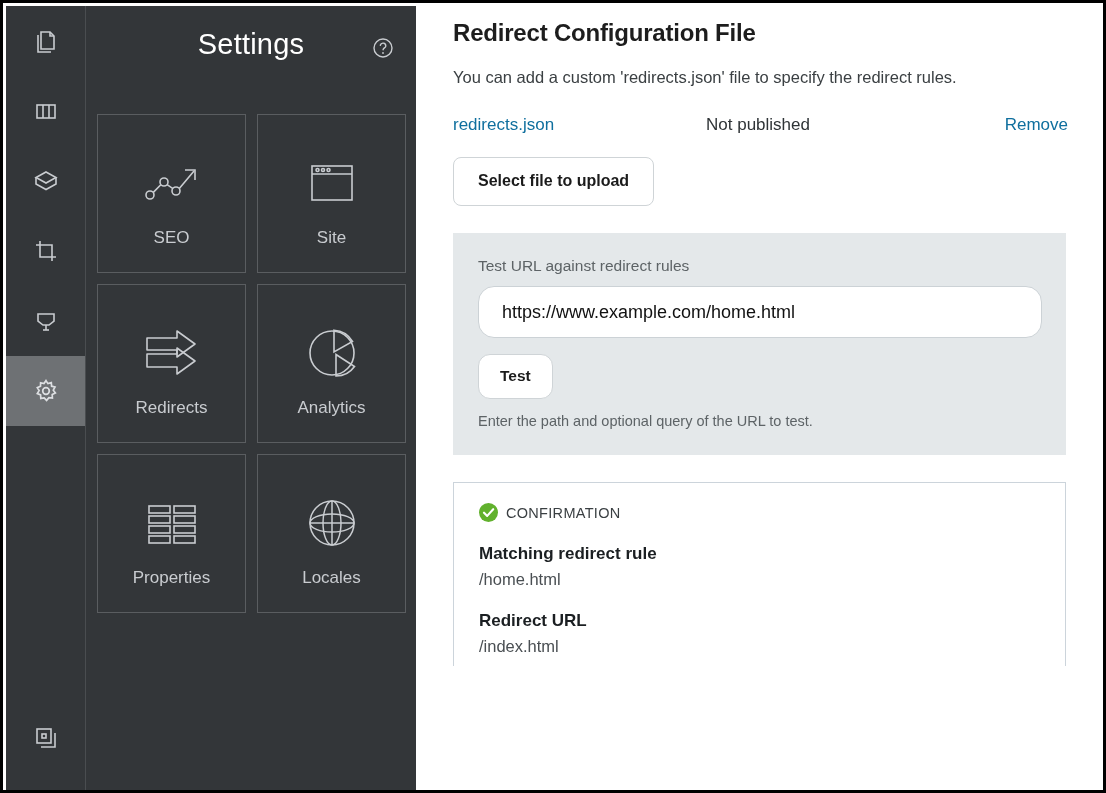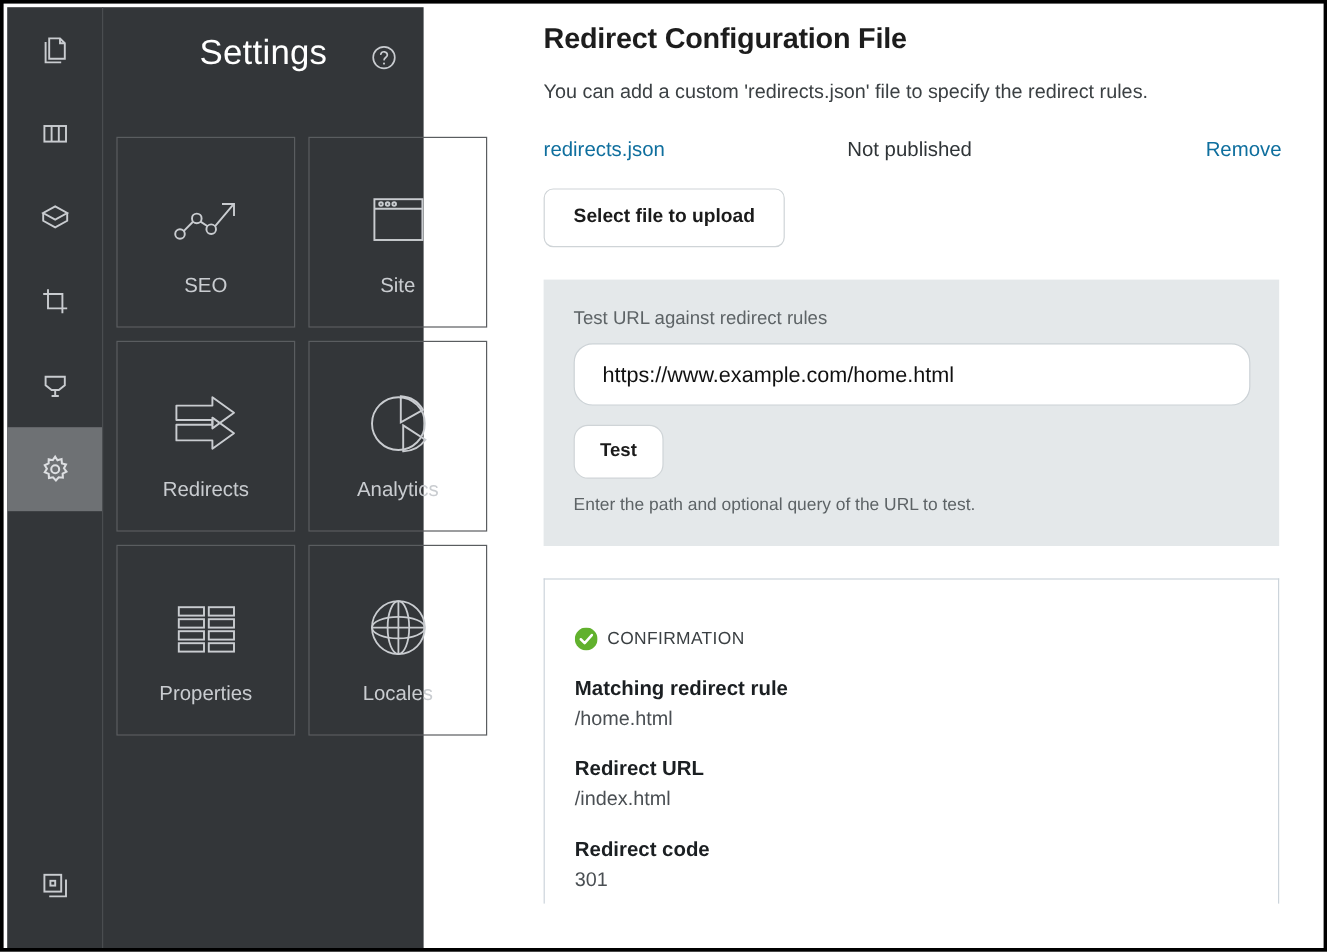--- a/index.html
+++ b/index.html
@@ -46,21 +46,21 @@
     background: #6e7174;
   }
   .rail-spacer { flex: 1 1 auto; }
   .rail svg { display: block; }
 
   
   .settings-panel {
     position: absolute;
     left: 82px;
     top: 3px;
-    width: 268px;
+    width: 331px;
     height: 787px;
     background: #333639;
     box-sizing: border-box;
     border-left: 1px solid #4a4d50;
   }
   .settings-header {
     position: relative;
     height: 82px;
   }
   .settings-title {
@@ -223,21 +223,21 @@
   }
 
   
   .confirm-card {
     margin-top: 27px;
     width: 613px;
     box-sizing: border-box;
     border: 1px solid #ccd4db;
     border-bottom: none;
     background: #ffffff;
-    padding: 40px 24px 10px 25px;
+    padding: 20px 24px 10px 25px;
   }
   .confirm-head {
     display: flex;
     align-items: center;
     gap: 8px;
   }
   .check-icon {
     width: 19px;
     height: 19px;
     flex: 0 0 auto;
@@ -467,22 +467,18 @@
         <div class="field">
           <div class="field-label">Matching redirect rule</div>
           <div class="field-value">/home.html</div>
         </div>
 
         <div class="field">
           <div class="field-label">Redirect URL</div>
           <div class="field-value">/index.html</div>
         </div>
 
-        <div class="field">
-          <div class="field-label">Redirect code</div>
-          <div class="field-value">301</div>
-        </div>
       </div>
 
     </div>
   </div>
 
 </div>
 
 </body></html>

